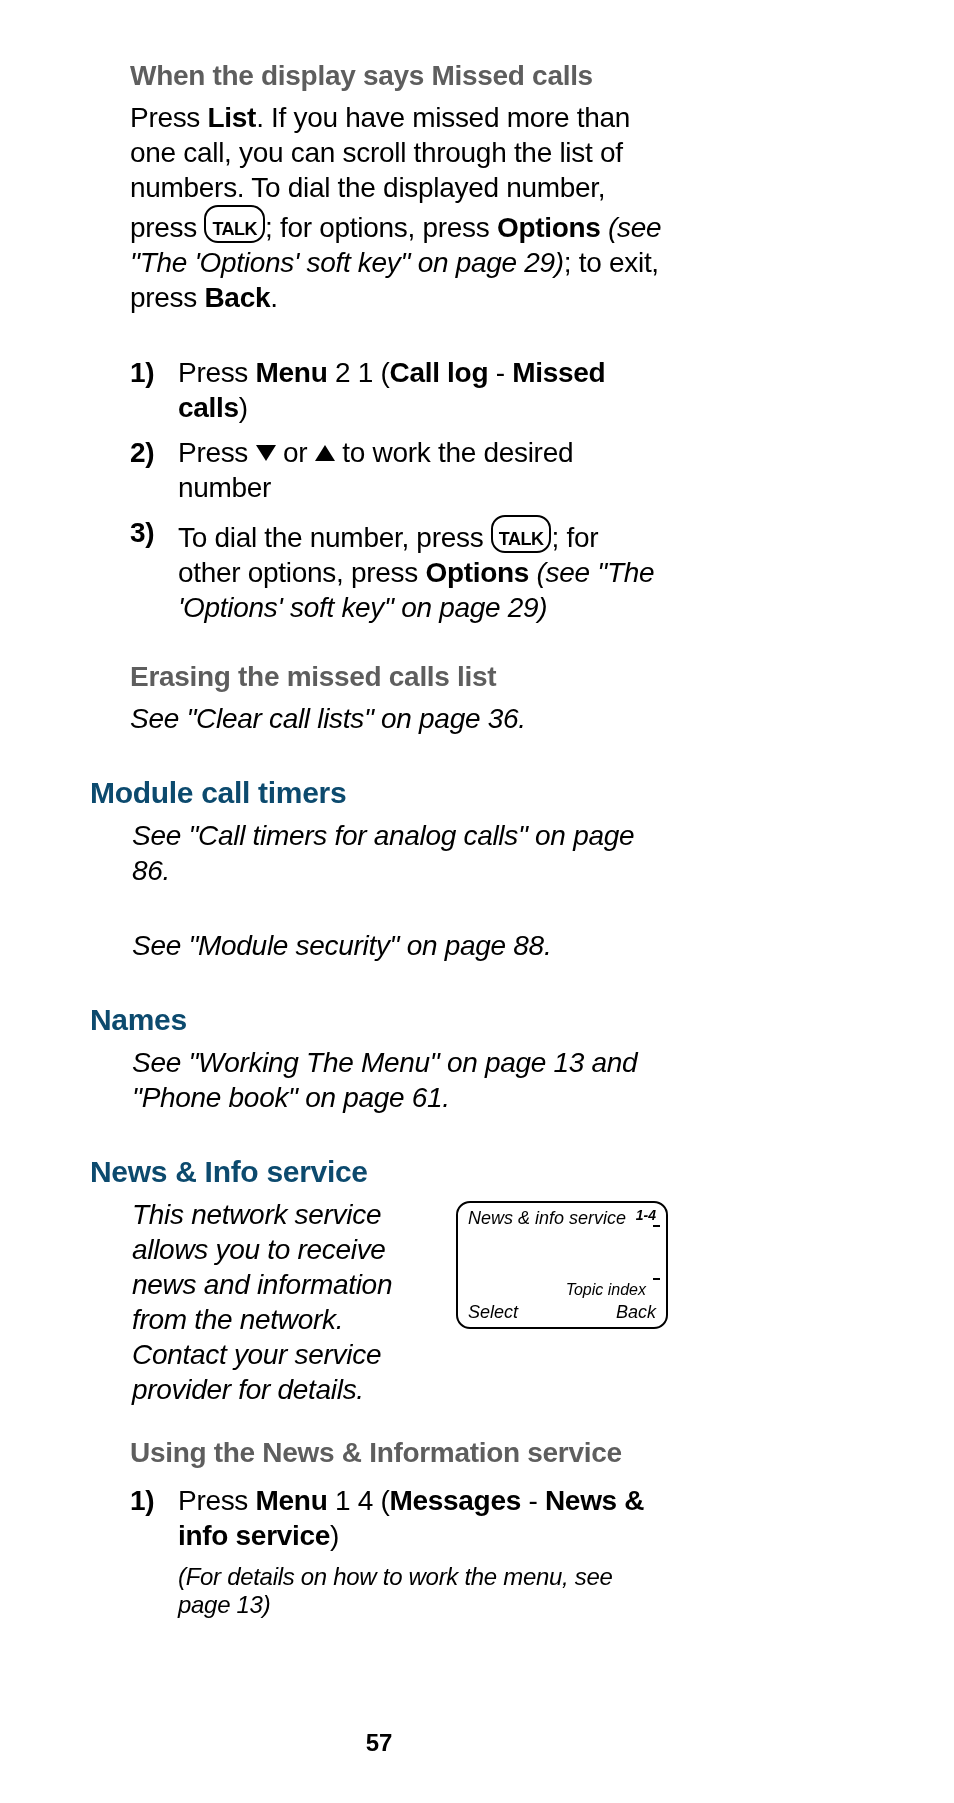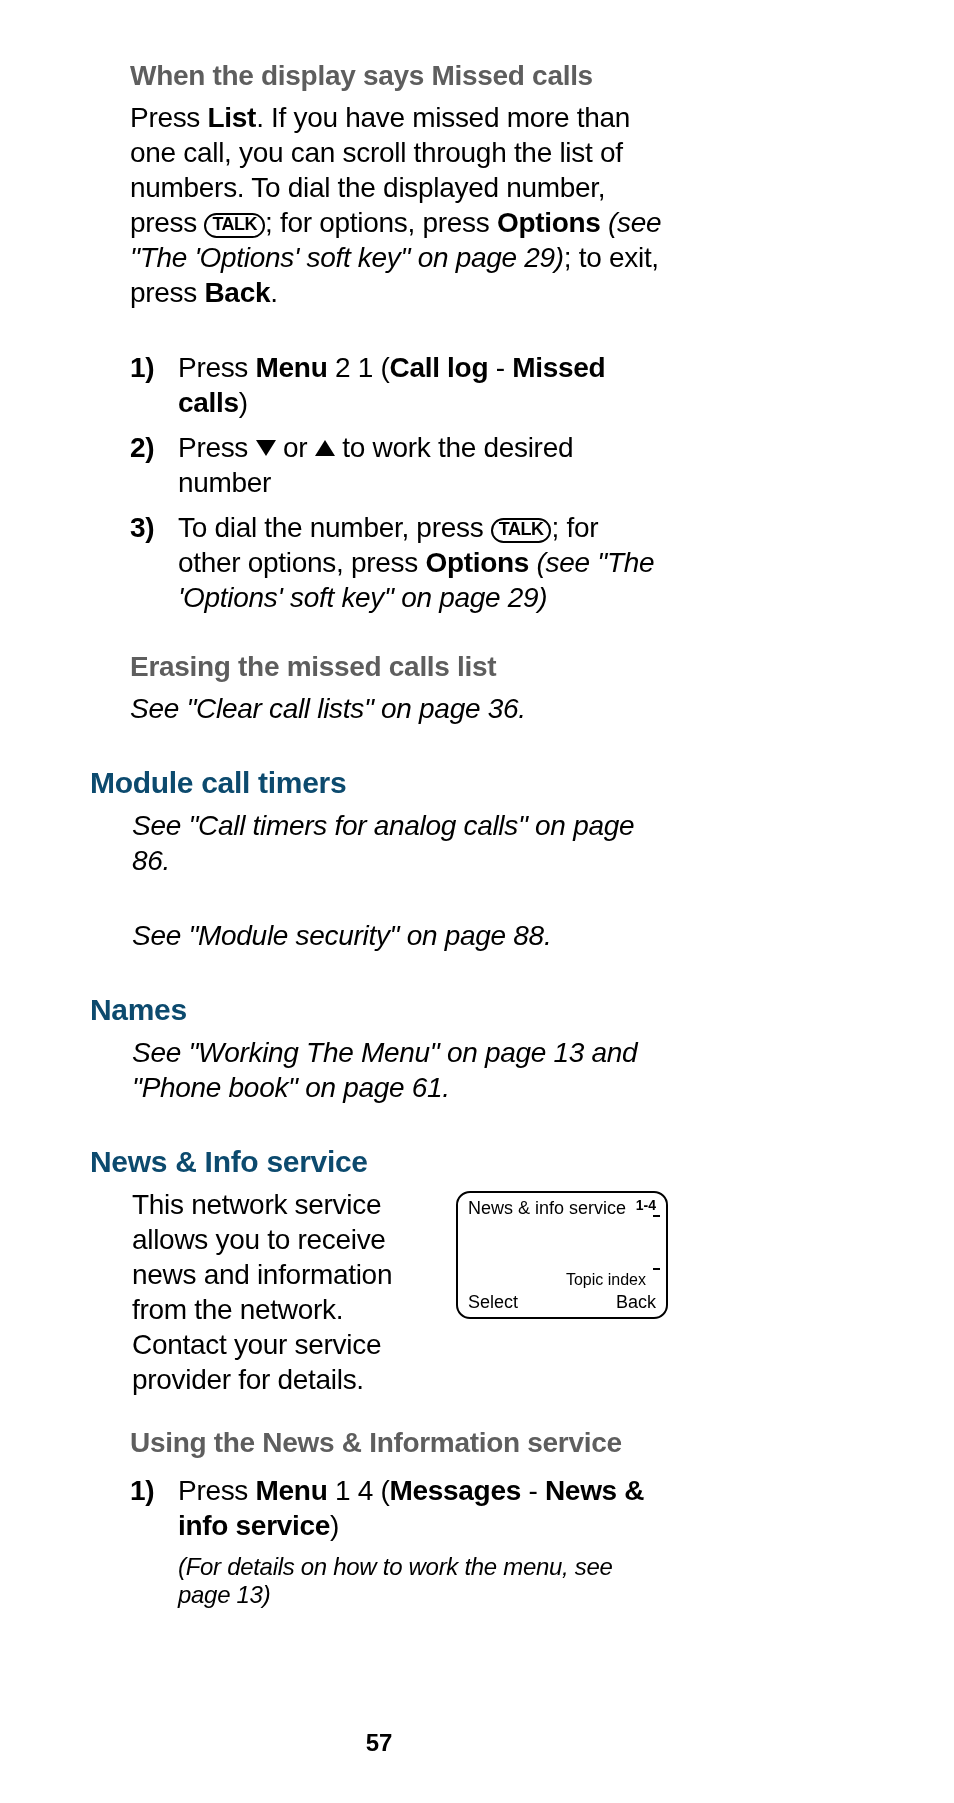--- a/index.html
+++ b/index.html
@@ -14,20 +14,21 @@
     width: 758px;
     height: 1803px;
     position: relative;
     padding: 60px 90px 40px 90px;
   }
   .content {
     padding-left: 40px;
   }
   .sub-indent {
     padding-left: 42px;
+    font-style: italic;
   }
   .heading-gray {
     font-weight: 700;
     color: #5e5e5e;
     font-size: 28px;
     margin-top: 0;
     margin-bottom: 8px;
     letter-spacing: -0.3px;
   }
   .heading-blue {
@@ -46,21 +47,21 @@
     letter-spacing: -0.3px;
   }
   .bold { font-weight: 700; text-align: right; }
   .italic { font-style: italic; }
   .talk-btn {
     display: inline-block;
     border: 2.5px solid #000;
     border-radius: 14px;
     font-size: 18px;
     font-weight: 700;
-    padding: 0px 6px 1px 6px;
+    padding: 13px 6px 1px 6px;
     vertical-align: 2px;
     line-height: 1.1;
     letter-spacing: -0.5px;
   }
   ol.steps {
     list-style: none;
     padding: 0;
     margin: 14px 0 36px 0;
   }
   ol.steps > li {

